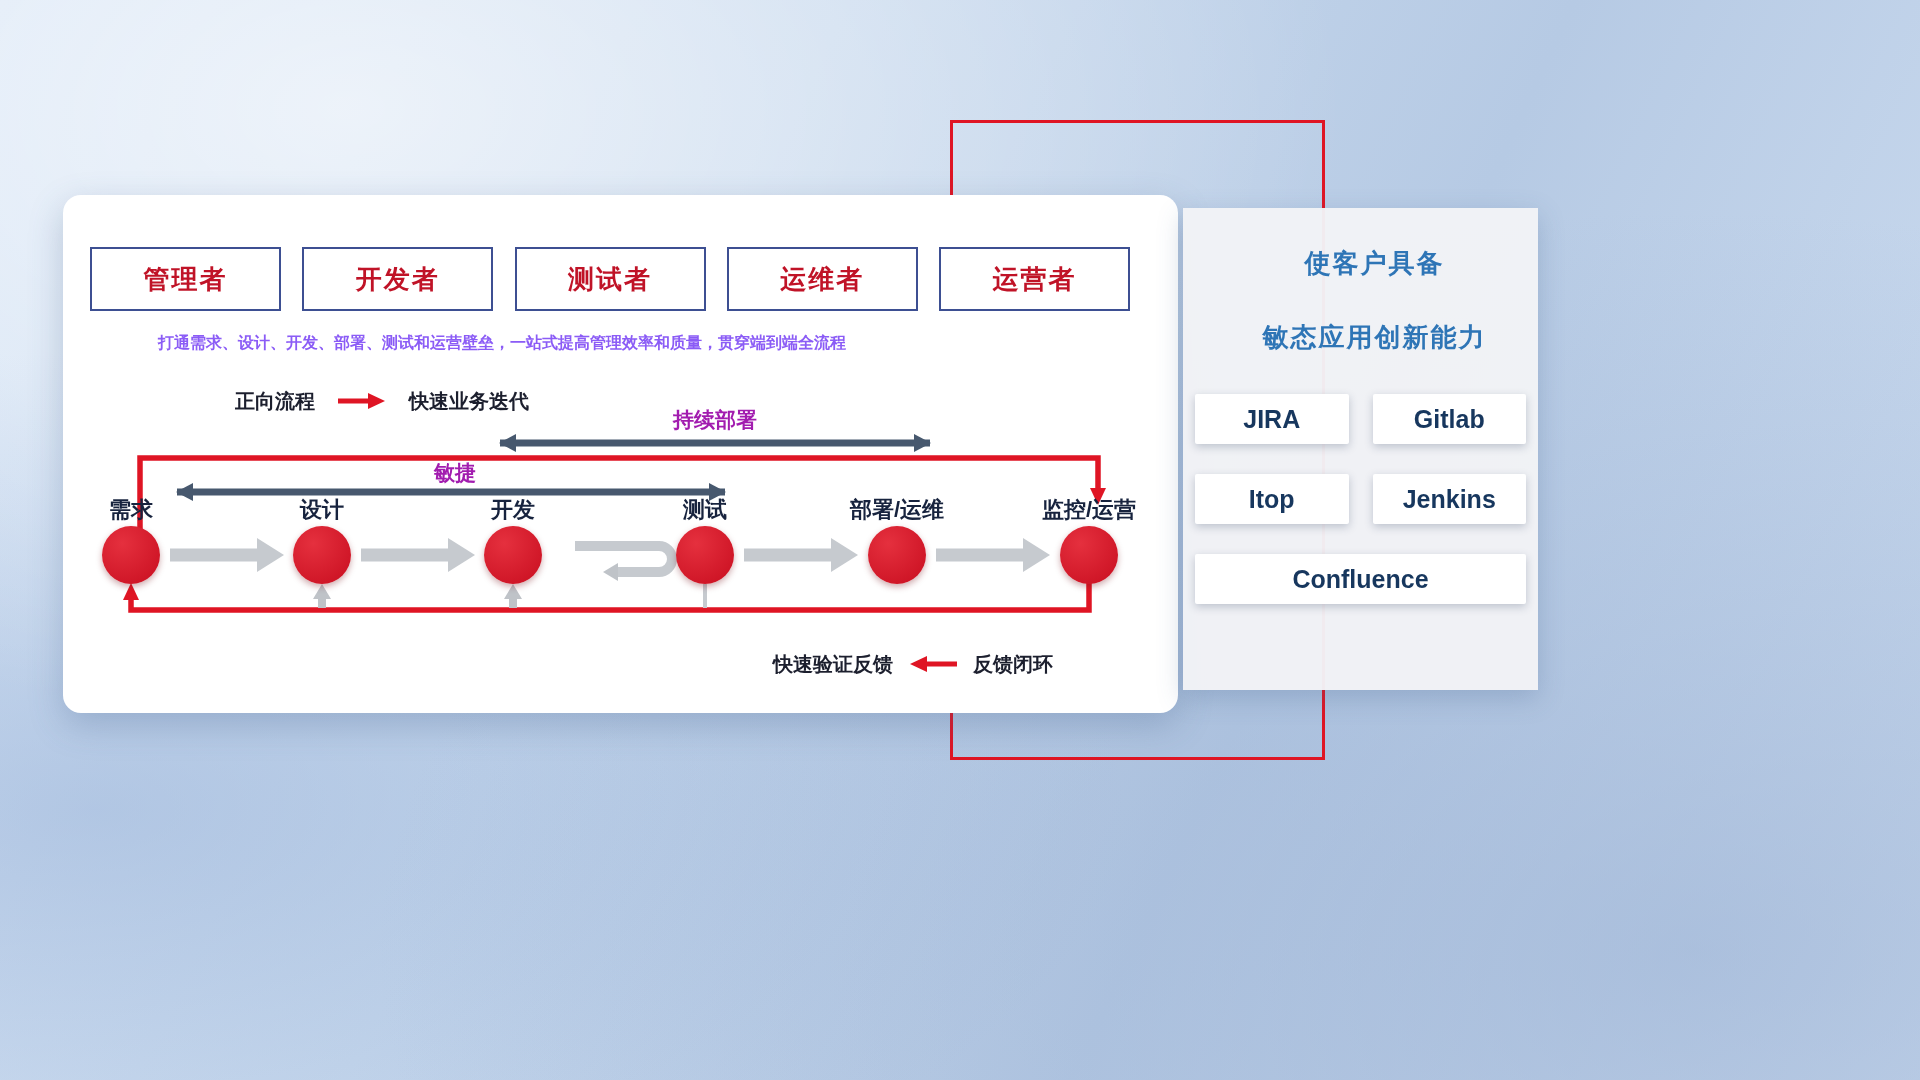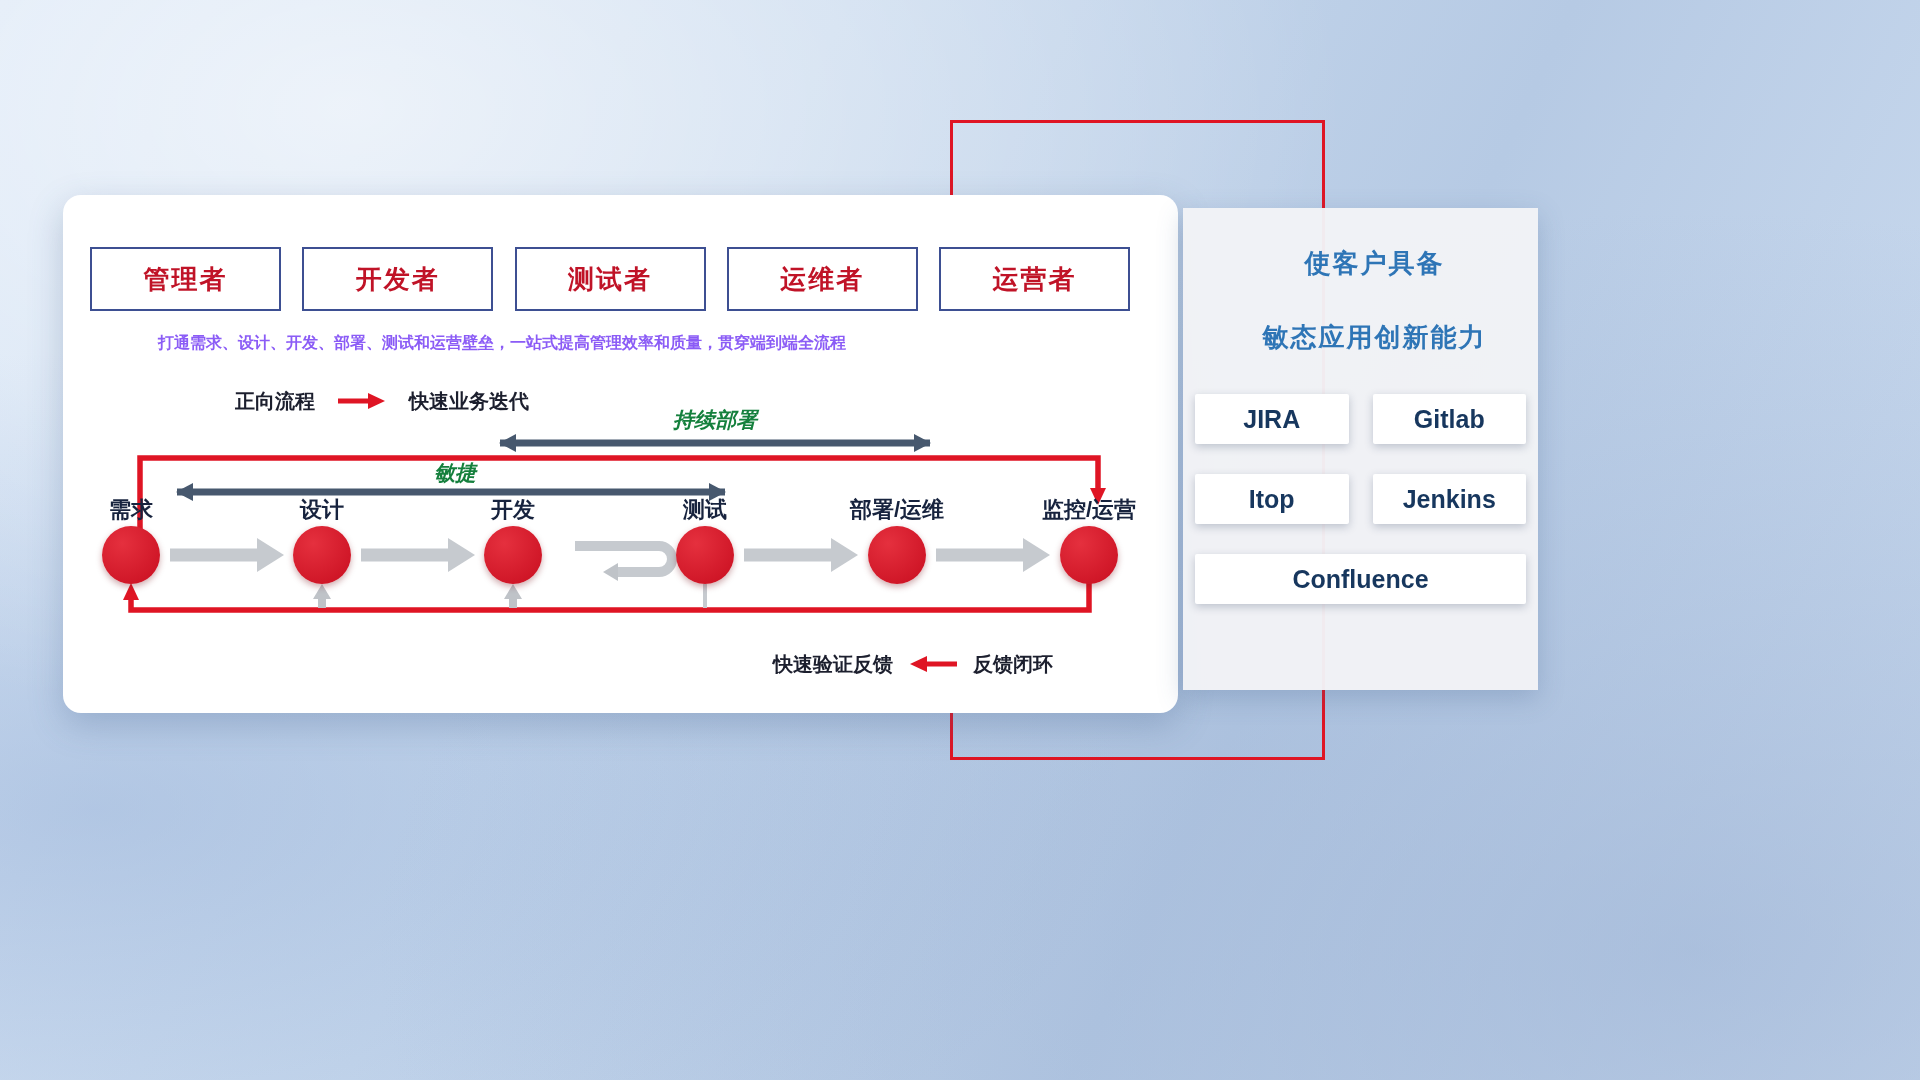--- a/index.html
+++ b/index.html
@@ -45,21 +45,21 @@
     position:absolute; left:172px; top:193px; height:26px;
     display:flex; align-items:center; gap:23px;
     font-size:20px; font-weight:bold; color:#1c1f2e;
   }
 
   .flow { position:absolute; inset:0; }
   .flow-svg { position:absolute; left:0; top:0; }
 
   .float-label {
     position:absolute; transform:translateX(-50%);
-    font-size:21px; font-weight:bold; color:#15803d; white-space:nowrap;font-style:italic;
+    font-size:21px; font-weight:bold; color:#a21caf; white-space:nowrap;
   }
   .cd-label { left:652px; top:211px; }
   .agile-label { left:392px; top:264px; }
 
   .stage-label {
     position:absolute; top:300px; transform:translateX(-50%);
     font-size:22px; font-weight:bold; color:#17233e; white-space:nowrap;
   }
   .node {
     position:absolute; top:331px; width:58px; height:58px; border-radius:50%;

